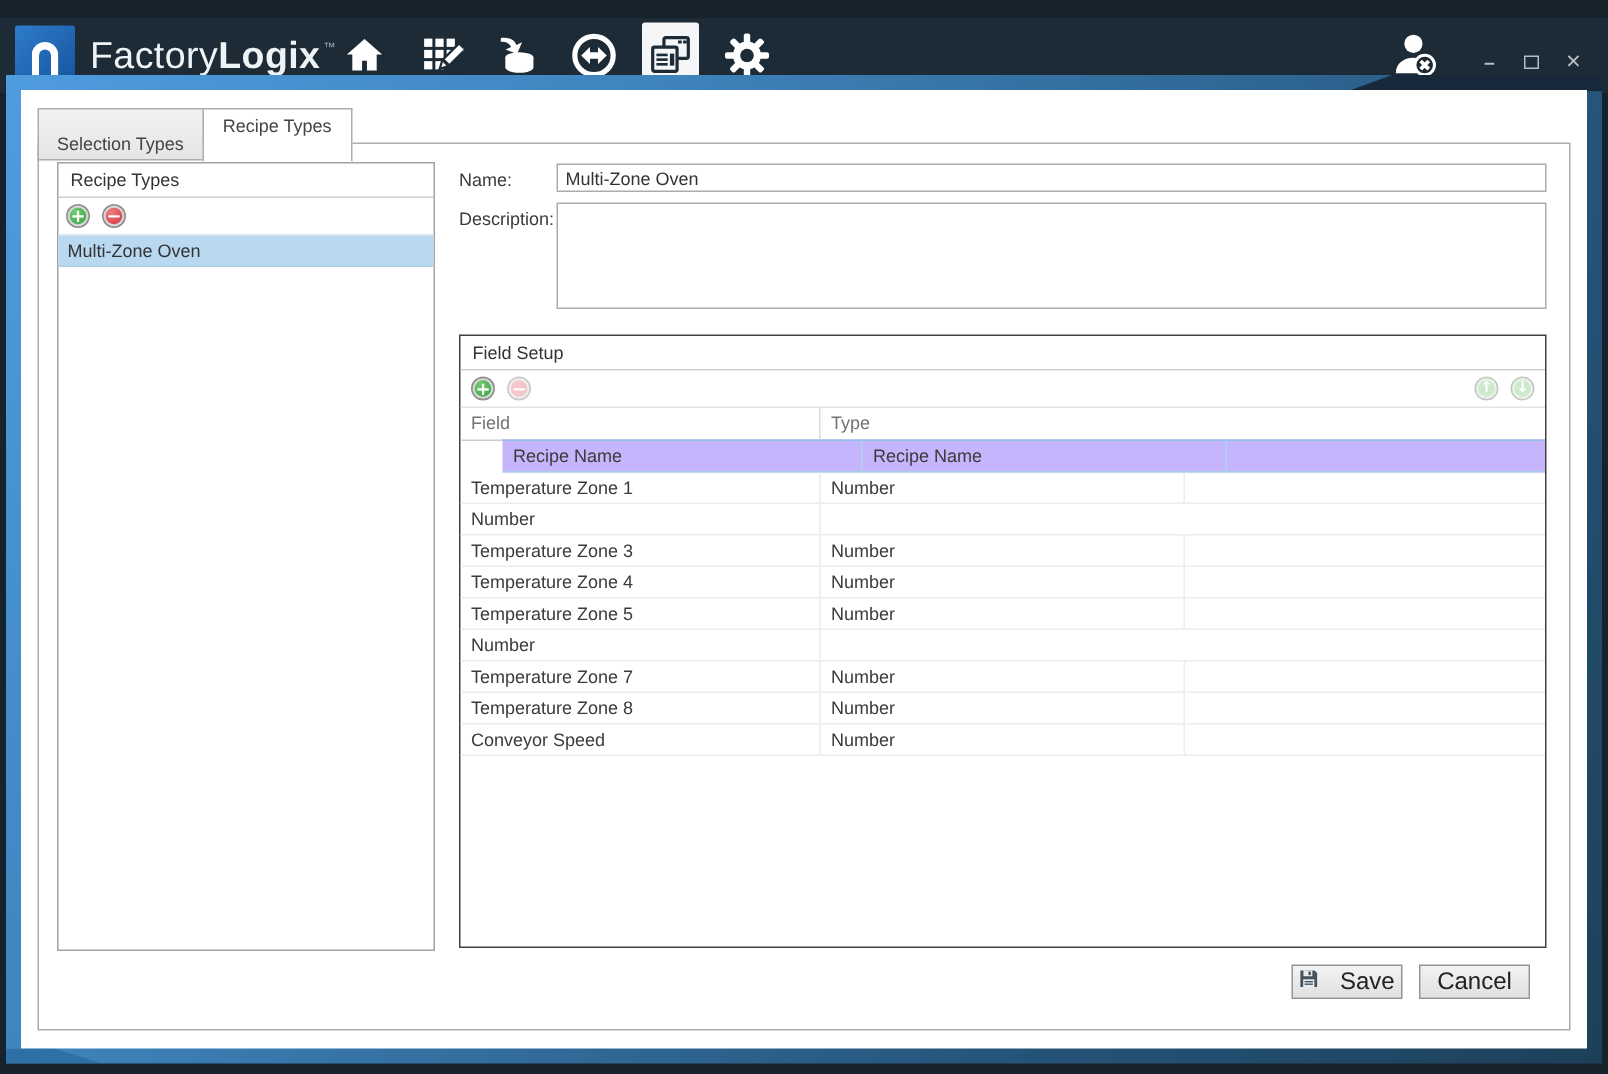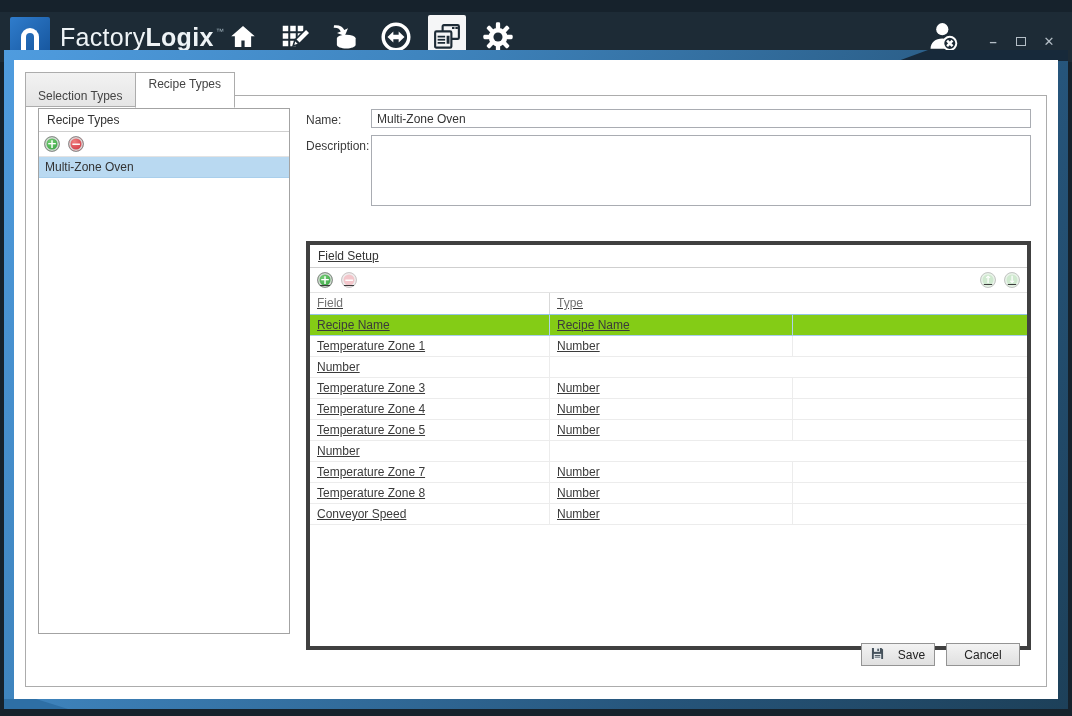--- a/index.html
+++ b/index.html
@@ -67,37 +67,37 @@
   
   .flabel { position:absolute; color:#3b3b3b; }
   .name-label { left:280px; top:17px; }
   .desc-label { left:280px; top:43px; }
   .name-input { position:absolute; left:345px; top:13px; width:660px; height:19px; border:1px solid #a9acb2;
                 font-family:inherit; font-size:12px; color:#333; padding:0 5px; outline:none; }
   .desc-input { position:absolute; left:345px; top:39px; width:660px; height:71px; border:1px solid #a9acb2;
                 font-family:inherit; font-size:12px; color:#333; padding:2px 5px; resize:none; outline:none; }
 
   
-  .field-setup { position:absolute; left:280px; top:145px; width:725px; height:409px; border:4px solid #404040; background:#fff;text-decoration:underline; }
+  .field-setup { position:absolute; left:280px; top:127px; width:725px; height:409px; border:1px solid #404040; background:#fff; }
   .fs-toolbar { height:25px; display:flex; align-items:center; gap:8px; padding:0 7px; border-bottom:1px solid #e3e3e3; }
   .fs-spacer { flex:1; }
   .grid-row { display:grid; grid-template-columns:240px 243px 1fr; }
   .fs-colheader { height:22px; border-bottom:1px solid #cccccc; }
   .fs-colheader .hcell { line-height:21px; padding-left:7px; color:#737373; border-right:1px solid #d9d9d9; }
   .fs-colheader .hcell:last-child { border-right:none; }
   .trow { height:21px; border-bottom:1px solid #ececec; }
   .trow .tcell { line-height:20px; padding-left:7px; color:#3b3b3b; border-right:1px solid #ececec; overflow:hidden; white-space:nowrap; }
   .trow .tcell:last-child { border-right:none; }
-  .trow.selected { background:#84cc16; border-top:1px solid #93c3e6; border-bottom:1px solid #a9cfec; height:22px; margin-top:-1px; }
+  .trow.selected { background:#c4b5fd; border-top:1px solid #93c3e6; border-bottom:1px solid #a9cfec; height:22px; margin-top:-1px;margin-left:28px; }
   .trow.selected .tcell { border-right-color:#aed2ec; }
 
   
   .footer { position:absolute; right:26px; bottom:20px; display:flex; gap:11px; }
   .btn { width:74px; height:23px; background:linear-gradient(#f3f3f3,#e0e0e0); border:1px solid #949494;
-         display:flex; align-items:center; justify-content:center; gap:14px; color:#222; font-size:12px; }
+         display:flex; align-items:center; justify-content:center; gap:14px; color:#222; font-size:16px; }
 </style>
 </head>
 <body>
 
 <div class="window">
 
   <div class="titlebar">
     <div class="logo-tile">
       <div class="n-shape"></div>
     </div>

